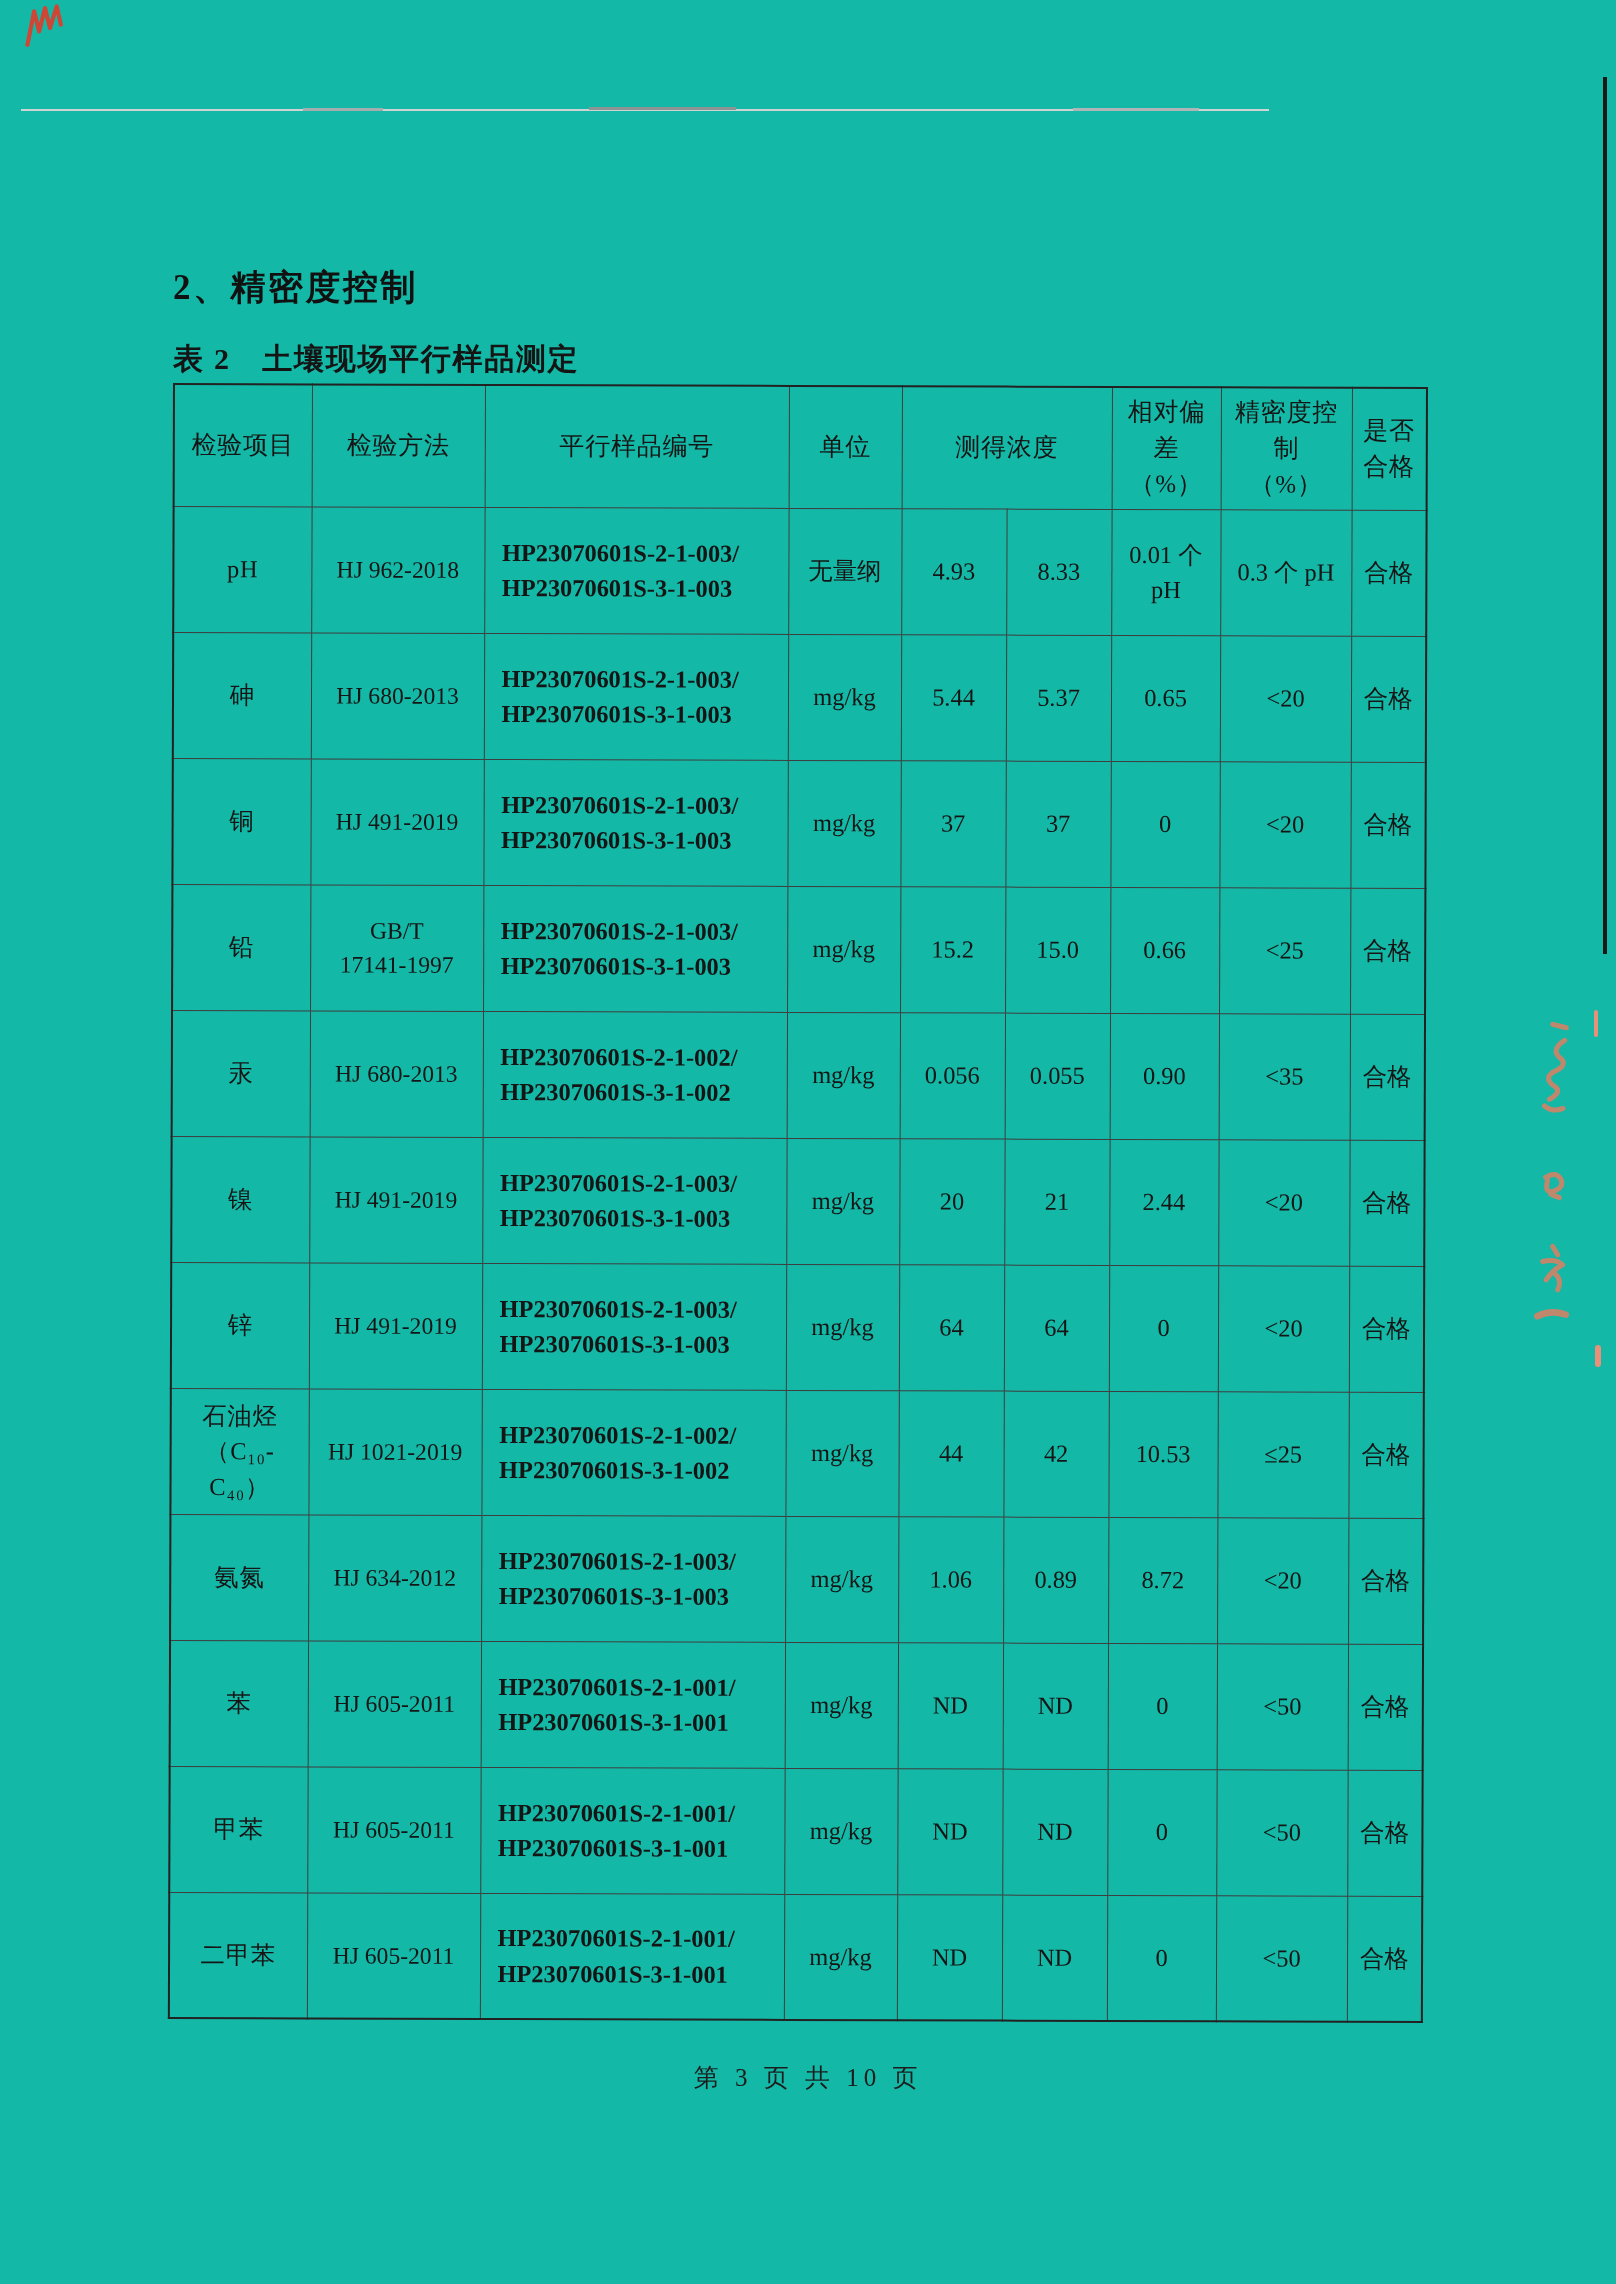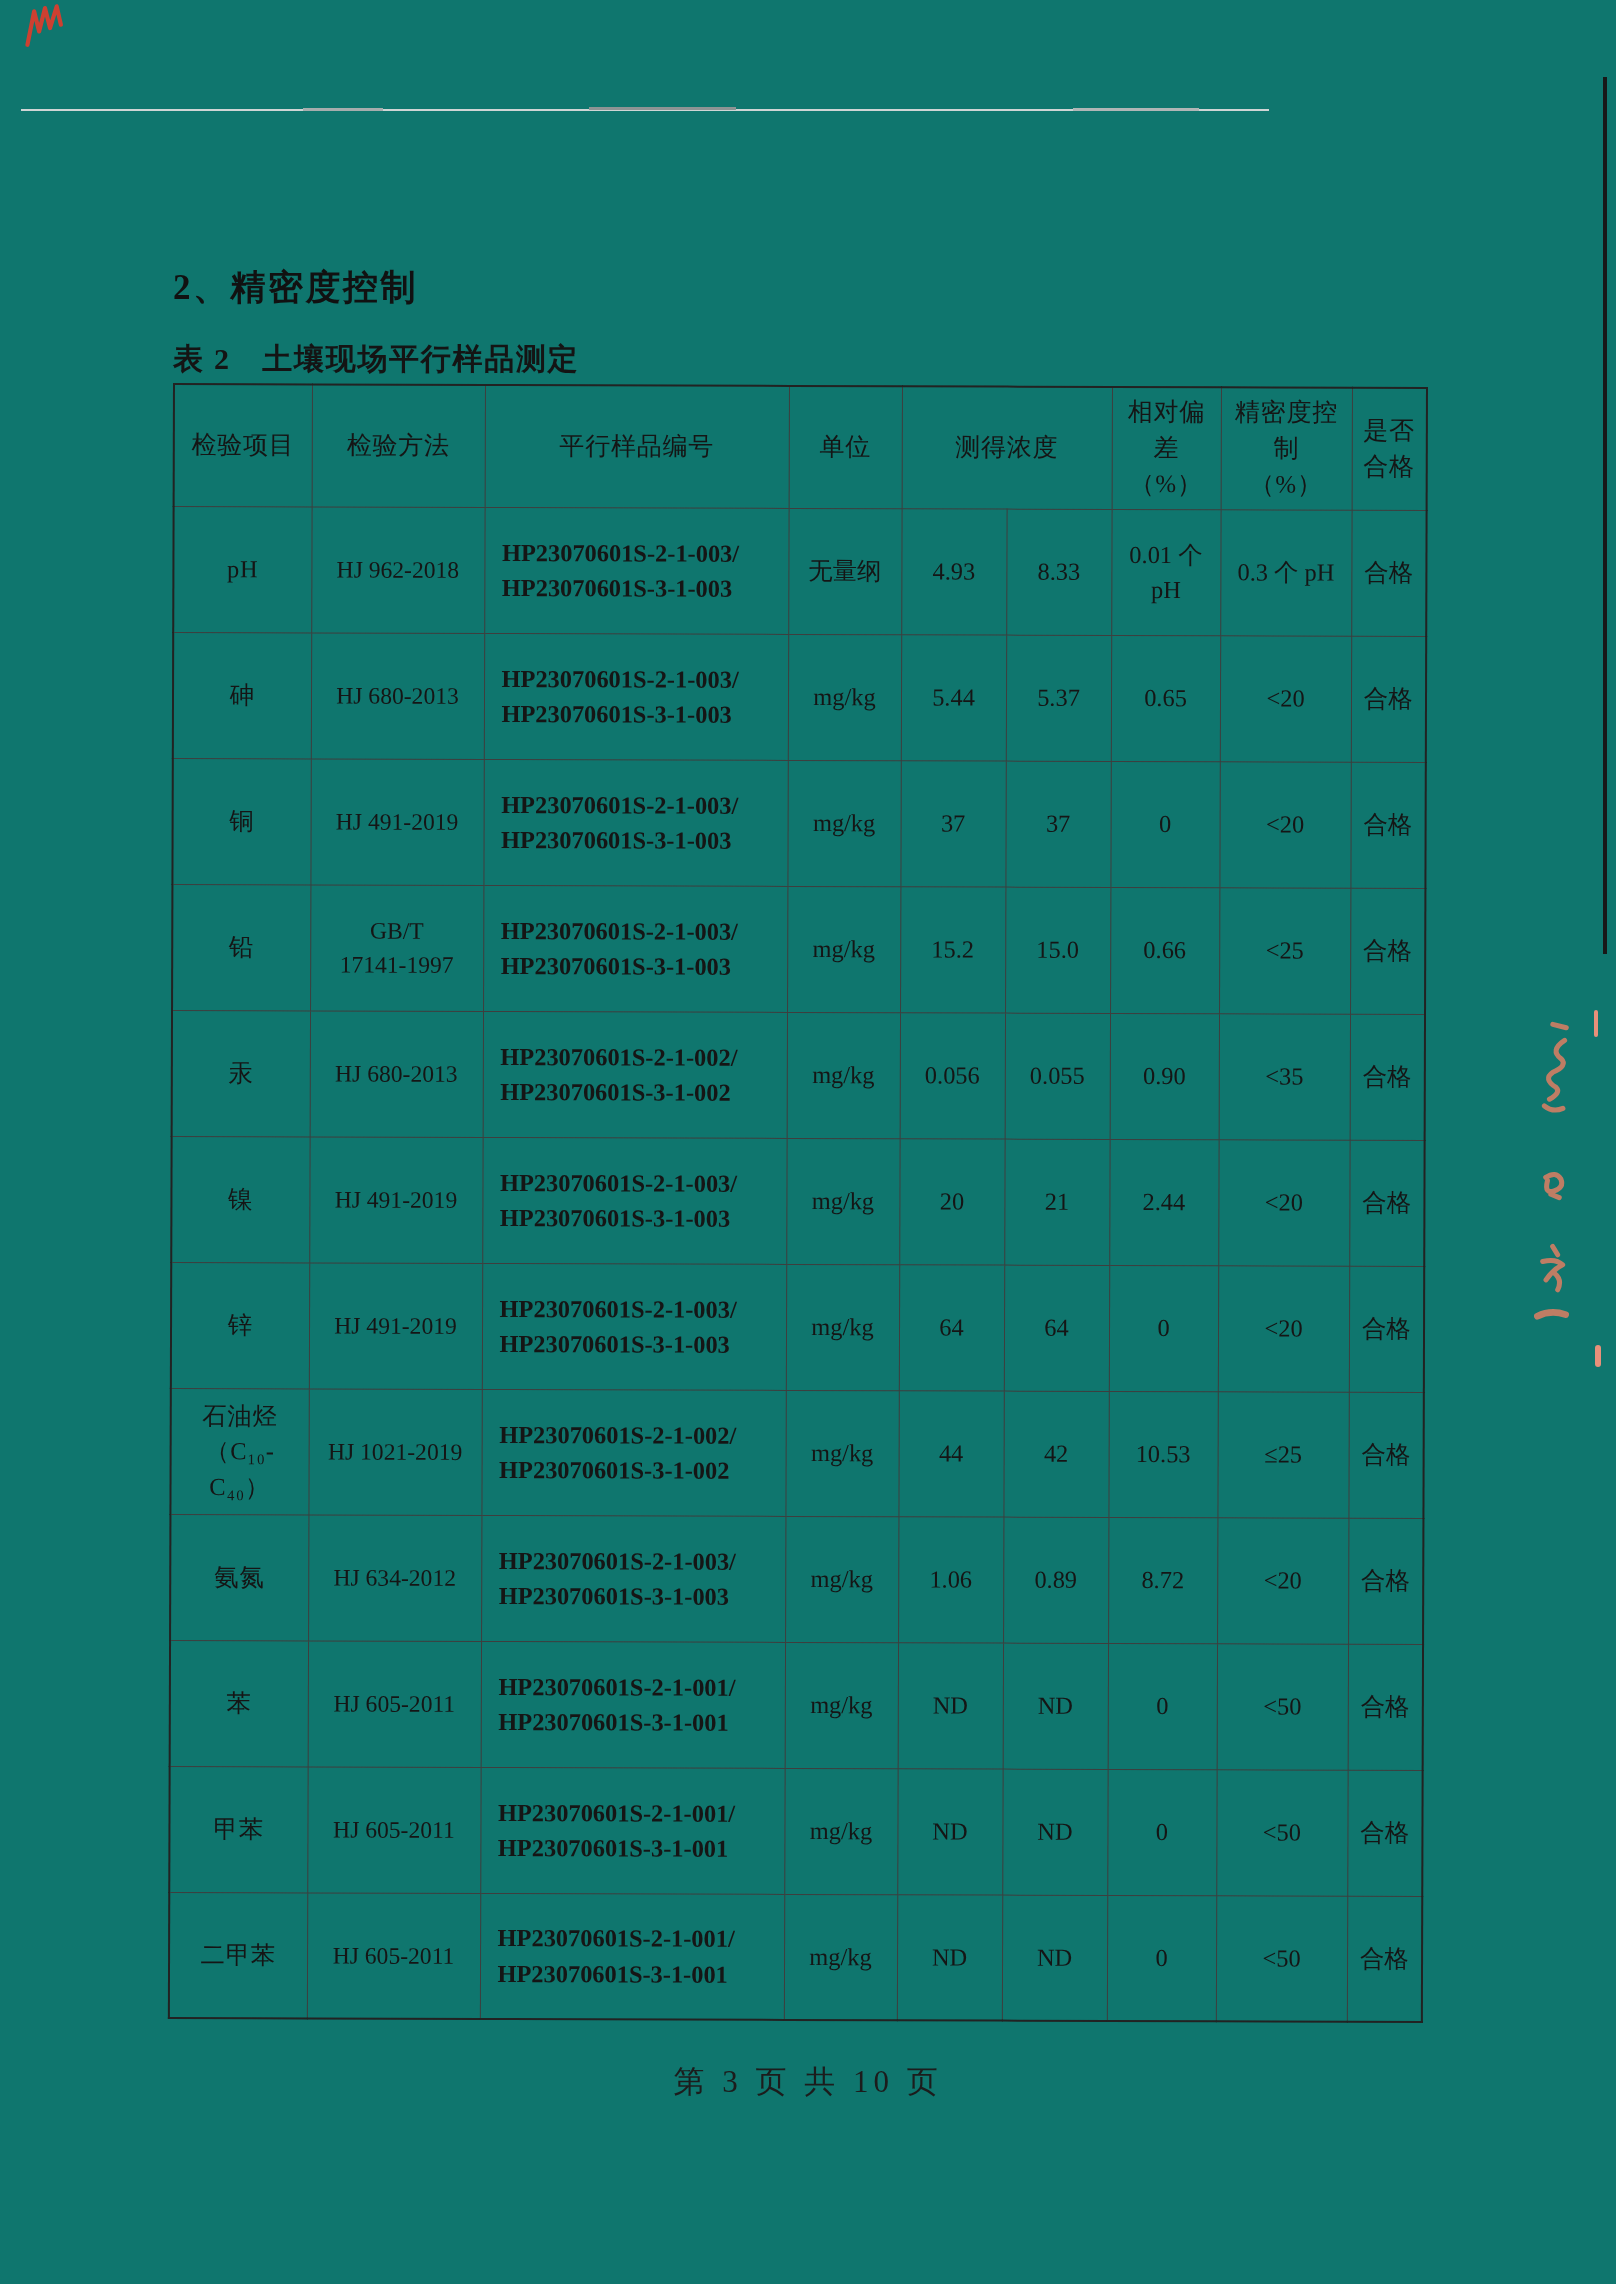--- a/index.html
+++ b/index.html
@@ -4,21 +4,21 @@
 <style>
   * { margin:0; padding:0; box-sizing:border-box; }
   html,body { background:#ffffff; }
   body {
     width:1616px; height:2284px;
     position:relative;
     font-family:"Liberation Serif","DejaVu Serif",serif;
     color:#161616;
     overflow:hidden;
   }
-  .page { position:absolute; inset:0; background:#0f766e; }
+  .page { position:absolute; inset:0; background:#14b8a6; }
 
   
   .scan-topline { position:absolute; top:109px; left:21px; width:1248px; height:1.7px; background:#cfd5d5; }
   .scan-topline-dark1 { position:absolute; top:108px; left:303px; width:80px; height:2.5px; background:#a6adad; }
   .scan-topline-dark2 { position:absolute; top:107px; left:589px; width:147px; height:3.4px; background:#8d9494; }
   .scan-topline-dark3 { position:absolute; top:108px; left:1073px; width:126px; height:2.5px; background:#b0b6b6; }
   .scan-right-edge { position:absolute; top:77px; left:1603px; width:4.2px; height:877px; background:#181818; }
 
   .red-scribble { position:absolute; top:3.4px; left:22px; width:51px; height:46px; }
   .stamp { position:absolute; }
@@ -55,21 +55,21 @@
     padding:3.4px 5px;
   }
   thead th { height:122px; font-size:25px; font-weight:normal; letter-spacing:0.8px; }
   tbody td { height:126px; }
   td.sample { text-align:left; padding-left:17px; font-weight:bold; font-size:24.4px; letter-spacing:0px;margin-left:29px; }
   td.method { font-size:23.6px;border-radius:28px; }
   td.item { letter-spacing:0.8px; }
 
   .footer {
     position:absolute; left:0; top:2061px; width:1616px;
-    text-align:center; font-size:31px; letter-spacing:5px; color:#1c1c1c;
+    text-align:center; font-size:25px; letter-spacing:5px; color:#1c1c1c;
   }
 </style>
 </head>
 <body>
 
 <div class="page">
 
   <div class="scan-topline"></div>
   <div class="scan-topline-dark1"></div>
   <div class="scan-topline-dark2"></div>

